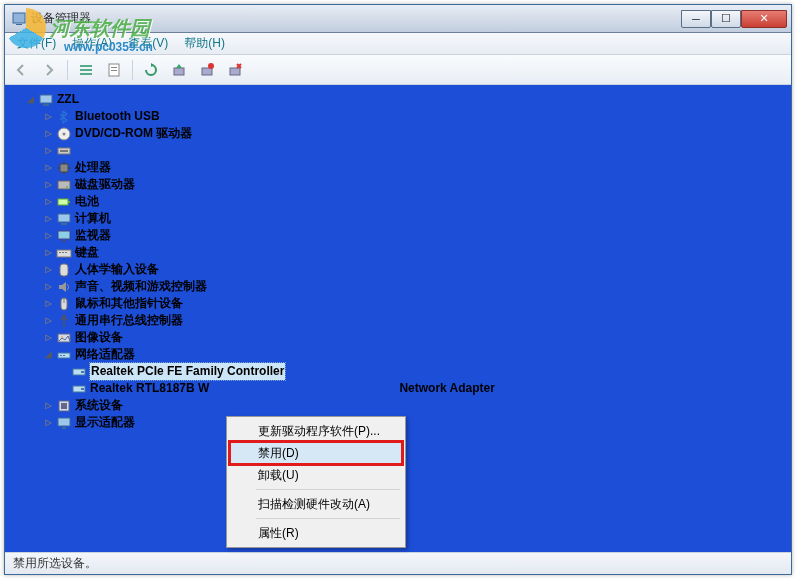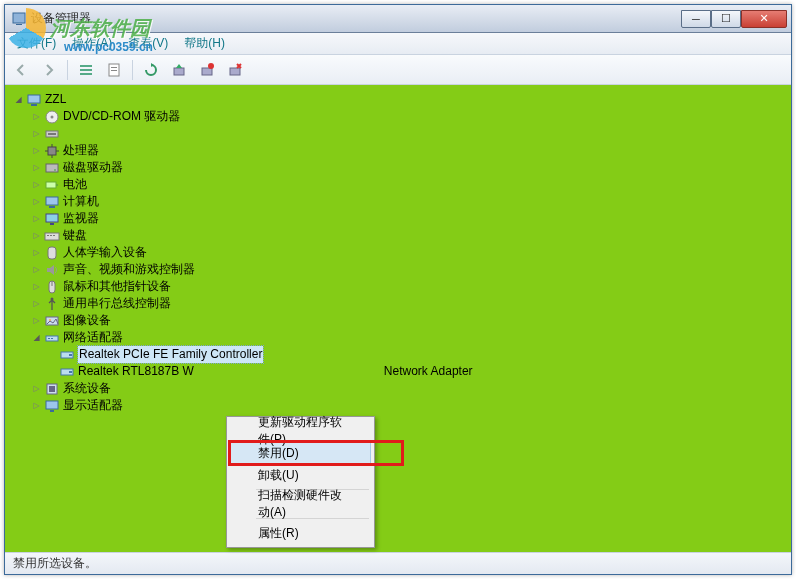--- a/index.html
+++ b/index.html
@@ -14,34 +14,34 @@
 .winbtn { width: 30px; height: 18px; border: 1px solid #5a6e88; border-radius: 0 0 2px 2px; display: flex; align-items: center; justify-content: center; color: #222; background: linear-gradient(to bottom,#f4f7fb,#cfd9e7); font-size: 11px; cursor: default; }
 .winbtn.close { width: 46px; background: linear-gradient(to bottom,#e67d73,#c94034); color: #fff; border-color: #8a3028; }
 
 .menubar { height: 22px; background: linear-gradient(to bottom,#f6f8fb,#e7ecf3); display: flex; align-items: center; padding: 0 4px; border-bottom: 1px solid #c9d3e0; }
 .menuitem { padding: 2px 8px; color: #178; cursor: default; }
 
 .toolbar { height: 30px; background: linear-gradient(to bottom,#f9fbfd,#e9eef5); border-bottom: 1px solid #c9d3e0; display: flex; align-items: center; padding: 0 6px; gap: 8px; }
 .tbtn { width: 20px; height: 20px; display: flex; align-items: center; justify-content: center; cursor: default; }
 .tsep { width: 1px; height: 20px; background: #c9d3e0; }
 
-.tree { flex: 1; overflow: auto; padding: 6px 4px; background: #84cc16; position: relative; }
+.tree { flex: 1; overflow: auto; padding: 6px 16px; background: #1d4ed8; position: relative; font-weight: bold; }
 .node { display: flex; align-items: center; height: 17px; line-height: 17px; cursor: default; white-space: nowrap; }
 .expander { width: 11px; height: 11px; margin-right: 2px; color: #6b6b6b; font-size: 10px; display: inline-flex; align-items: center; justify-content: center; }
 .expander.open::before { content: "◢"; font-size: 8px; color: #595959; }
 .expander.closed::before { content: "▷"; font-size: 8px; color: #7a7a7a; }
 .nicon { width: 16px; height: 16px; margin-right: 3px; display: inline-flex; align-items: center; justify-content: center; }
 .nlabel { color: #000; }
 .node.selected .nlabel { background: #cde6f7; outline: 1px dotted #7aa6d2; padding: 0 1px; }
 
 .lvl0 { padding-left: 4px; }
 .lvl1 { padding-left: 22px; }
 .lvl2 { padding-left: 50px; }
 
-.ctxmenu { position: absolute; left: 226px; top: 416px; width: 149px; background: #f0f0f0; border: 1px solid #979797; box-shadow: 2px 2px 4px rgba(0,0,0,0.3); padding: 3px; z-index: 50; }
+.ctxmenu { position: absolute; left: 226px; top: 416px; width: 180px; background: #f0f0f0; border: 1px solid #979797; box-shadow: 2px 2px 4px rgba(0,0,0,0.3); padding: 3px; z-index: 50; }
 .ctxitem { height: 22px; display: flex; align-items: center; padding: 0 22px 0 28px; cursor: default; }
 .ctxitem.hl { background: #d6e7f5; border: 1px solid #a6c8e6; padding: 0 21px 0 27px; }
 .ctxsep { height: 1px; background: #d4d4d4; margin: 3px 2px 3px 26px; }
 .redbox { position: absolute; border: 3px solid #e11b1b; pointer-events: none; z-index: 60; }
 .redbox.r1 { left: 228px; top: 440px; width: 176px; height: 26px; }
 
 .statusbar { height: 22px; background: linear-gradient(to bottom,#f3f6fa,#e4e9f1); border-top: 1px solid #c9d3e0; display: flex; align-items: center; padding: 0 8px; color: #333; }
 
 
 .wm { position: absolute; left: 6px; top: 8px; z-index: 200; pointer-events: none; opacity: 0.85; display: flex; align-items: center; }
@@ -143,20 +143,29 @@
       <span class="expander open"></span>
       <span class="nicon">
           <svg viewBox="0 0 16 16">
             <rect x="2" y="3" width="12" height="8" fill="#9cc6ec" stroke="#3b6a9a"></rect>
             <rect x="5" y="12" width="6" height="2" fill="#3b6a9a"></rect>
           </svg>
         </span>
       <span class="nlabel">ZZL</span>
     </div>
 
+    <div class="node lvl1">
+        <span class="expander closed"></span>
+        <span class="nicon">
+          <svg viewBox="0 0 16 16">
+            <path d="M7 2 L11 5 L7 8 L11 11 L7 14 V2 M4 5 L10 11 M4 11 L10 5" stroke="#2a6fd6" fill="none" stroke-width="1.3"></path>
+          </svg>
+        </span>
+        <span class="nlabel">Bluetooth USB</span>
+      </div>
     <div class="node lvl1">
         <span class="expander closed"></span>
         <span class="nicon">
           <svg viewBox="0 0 16 16">
             <circle cx="8" cy="8" r="6" fill="#eee" stroke="#888"></circle>
             <circle cx="8" cy="8" r="1.5" fill="#888"></circle>
           </svg>
         </span>
         <span class="nlabel">DVD/CD-ROM 驱动器</span>
       </div>

